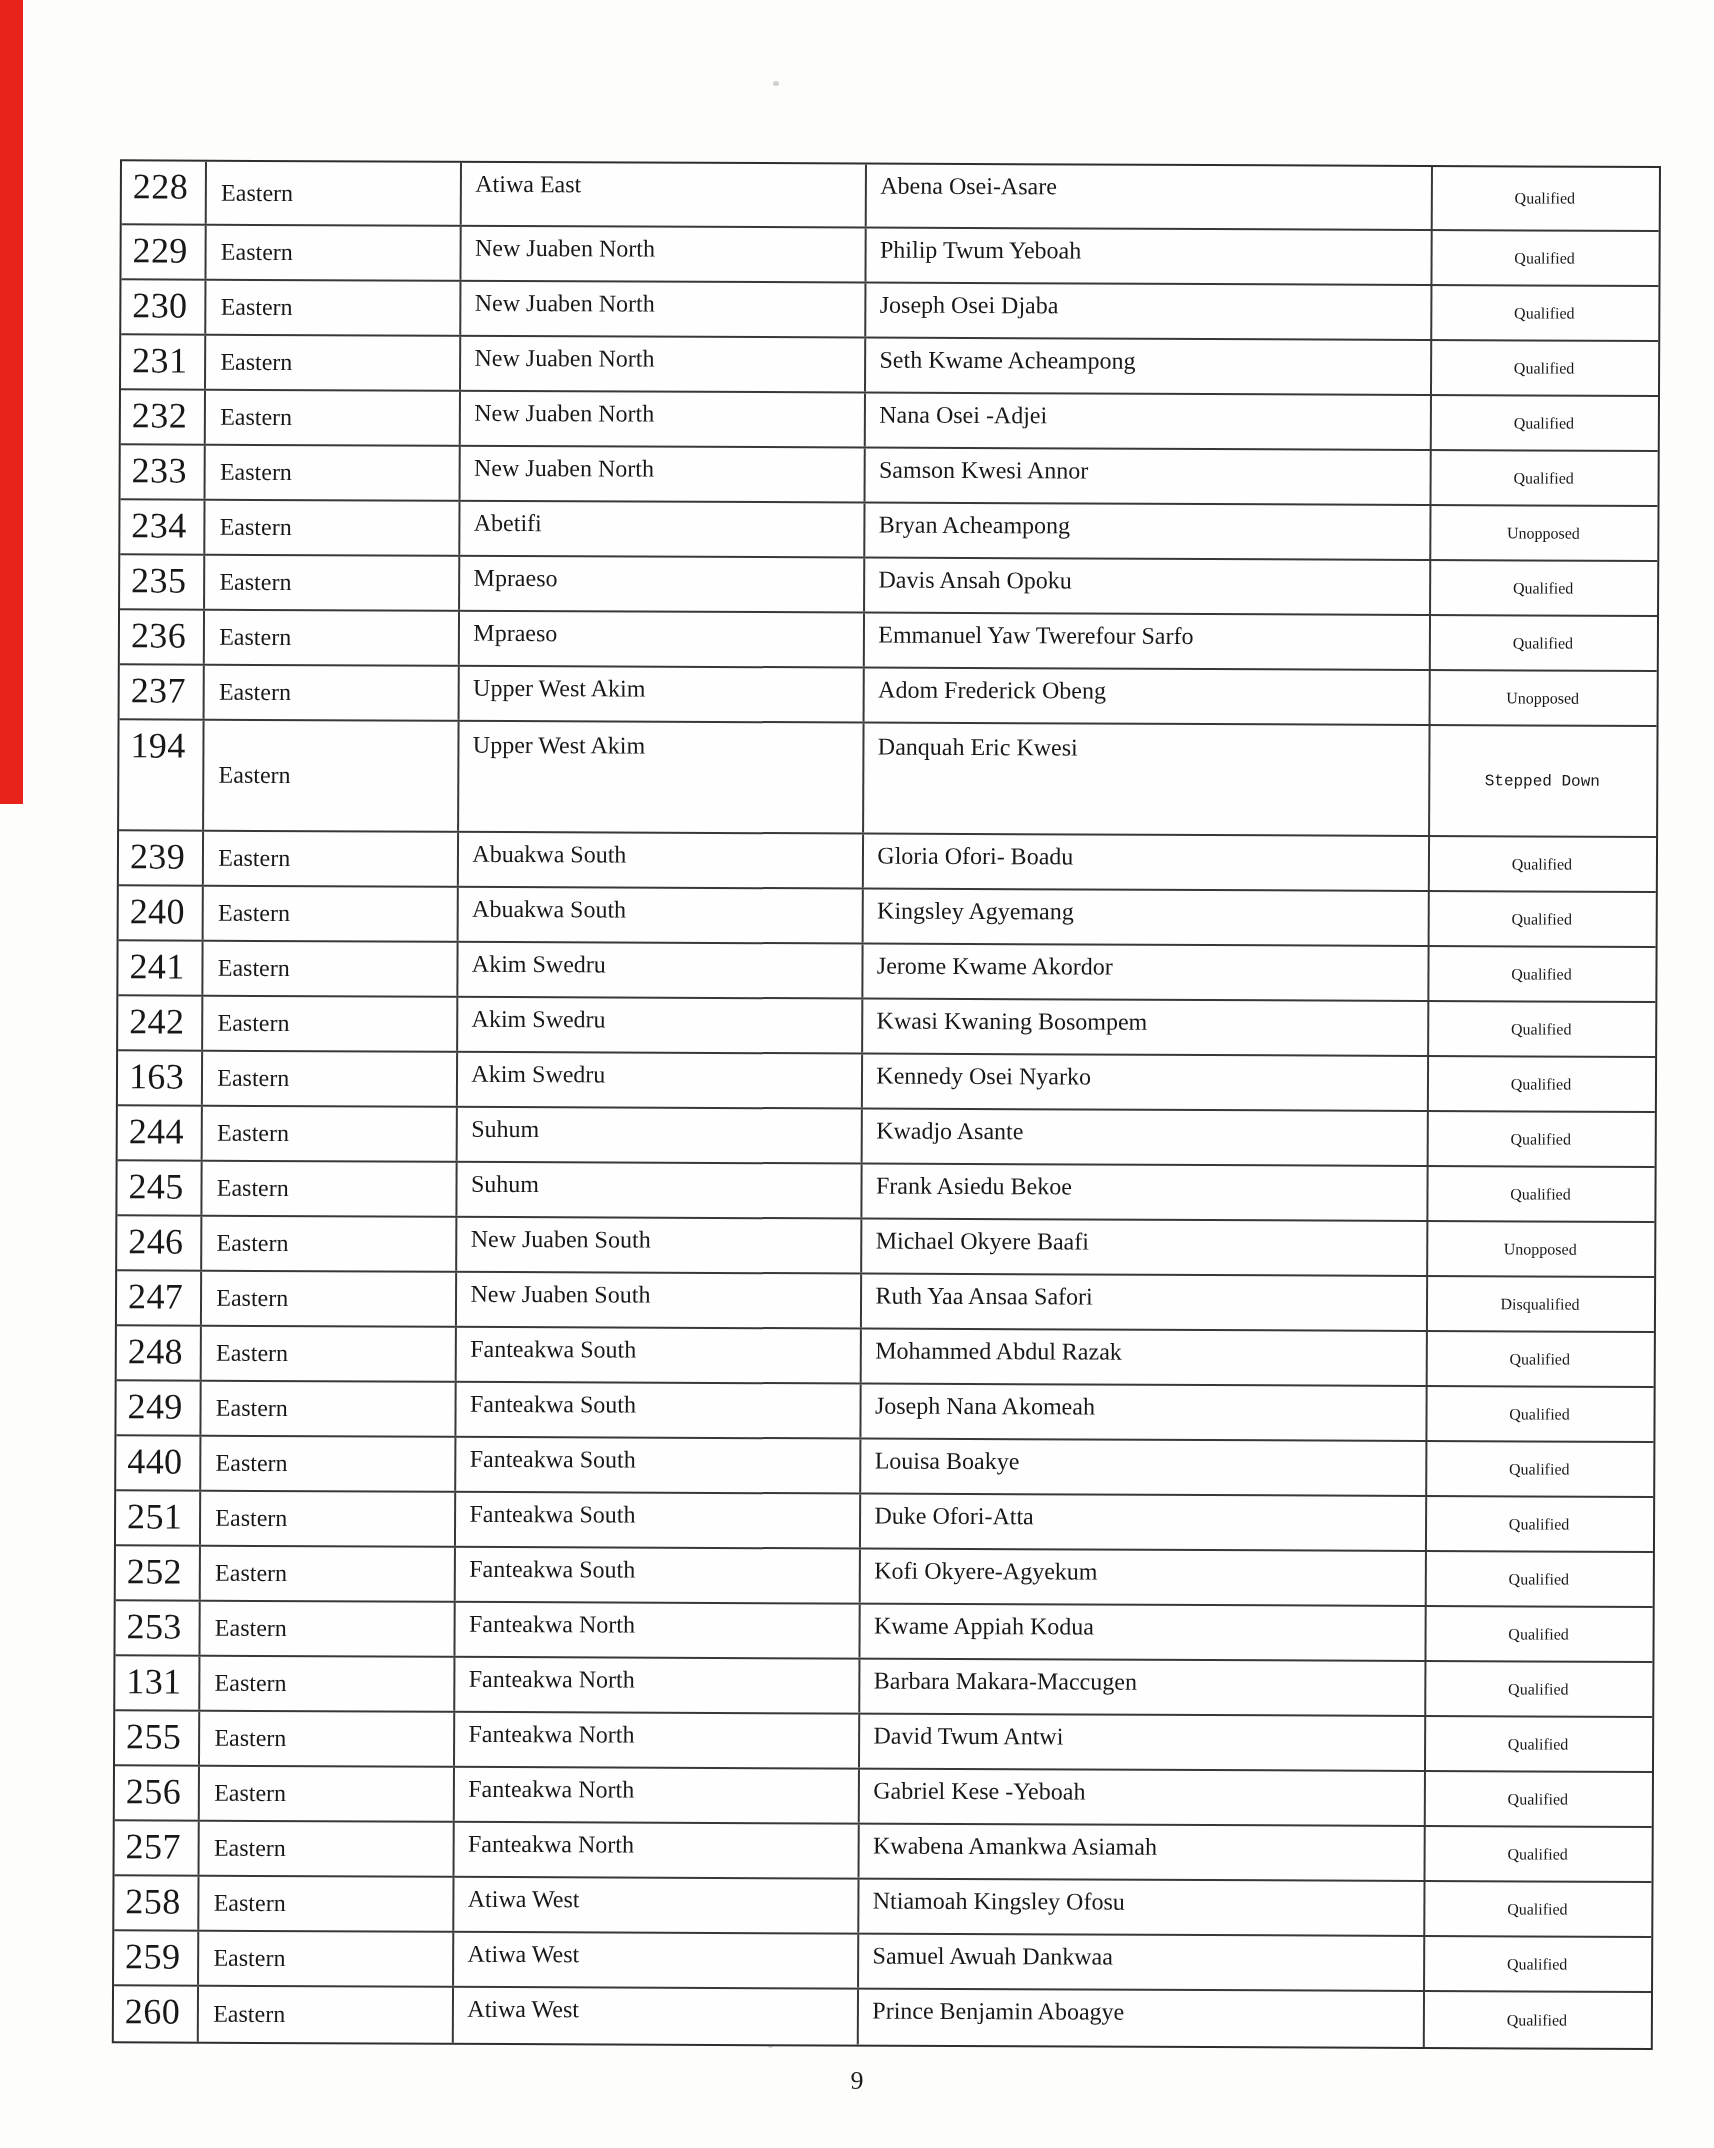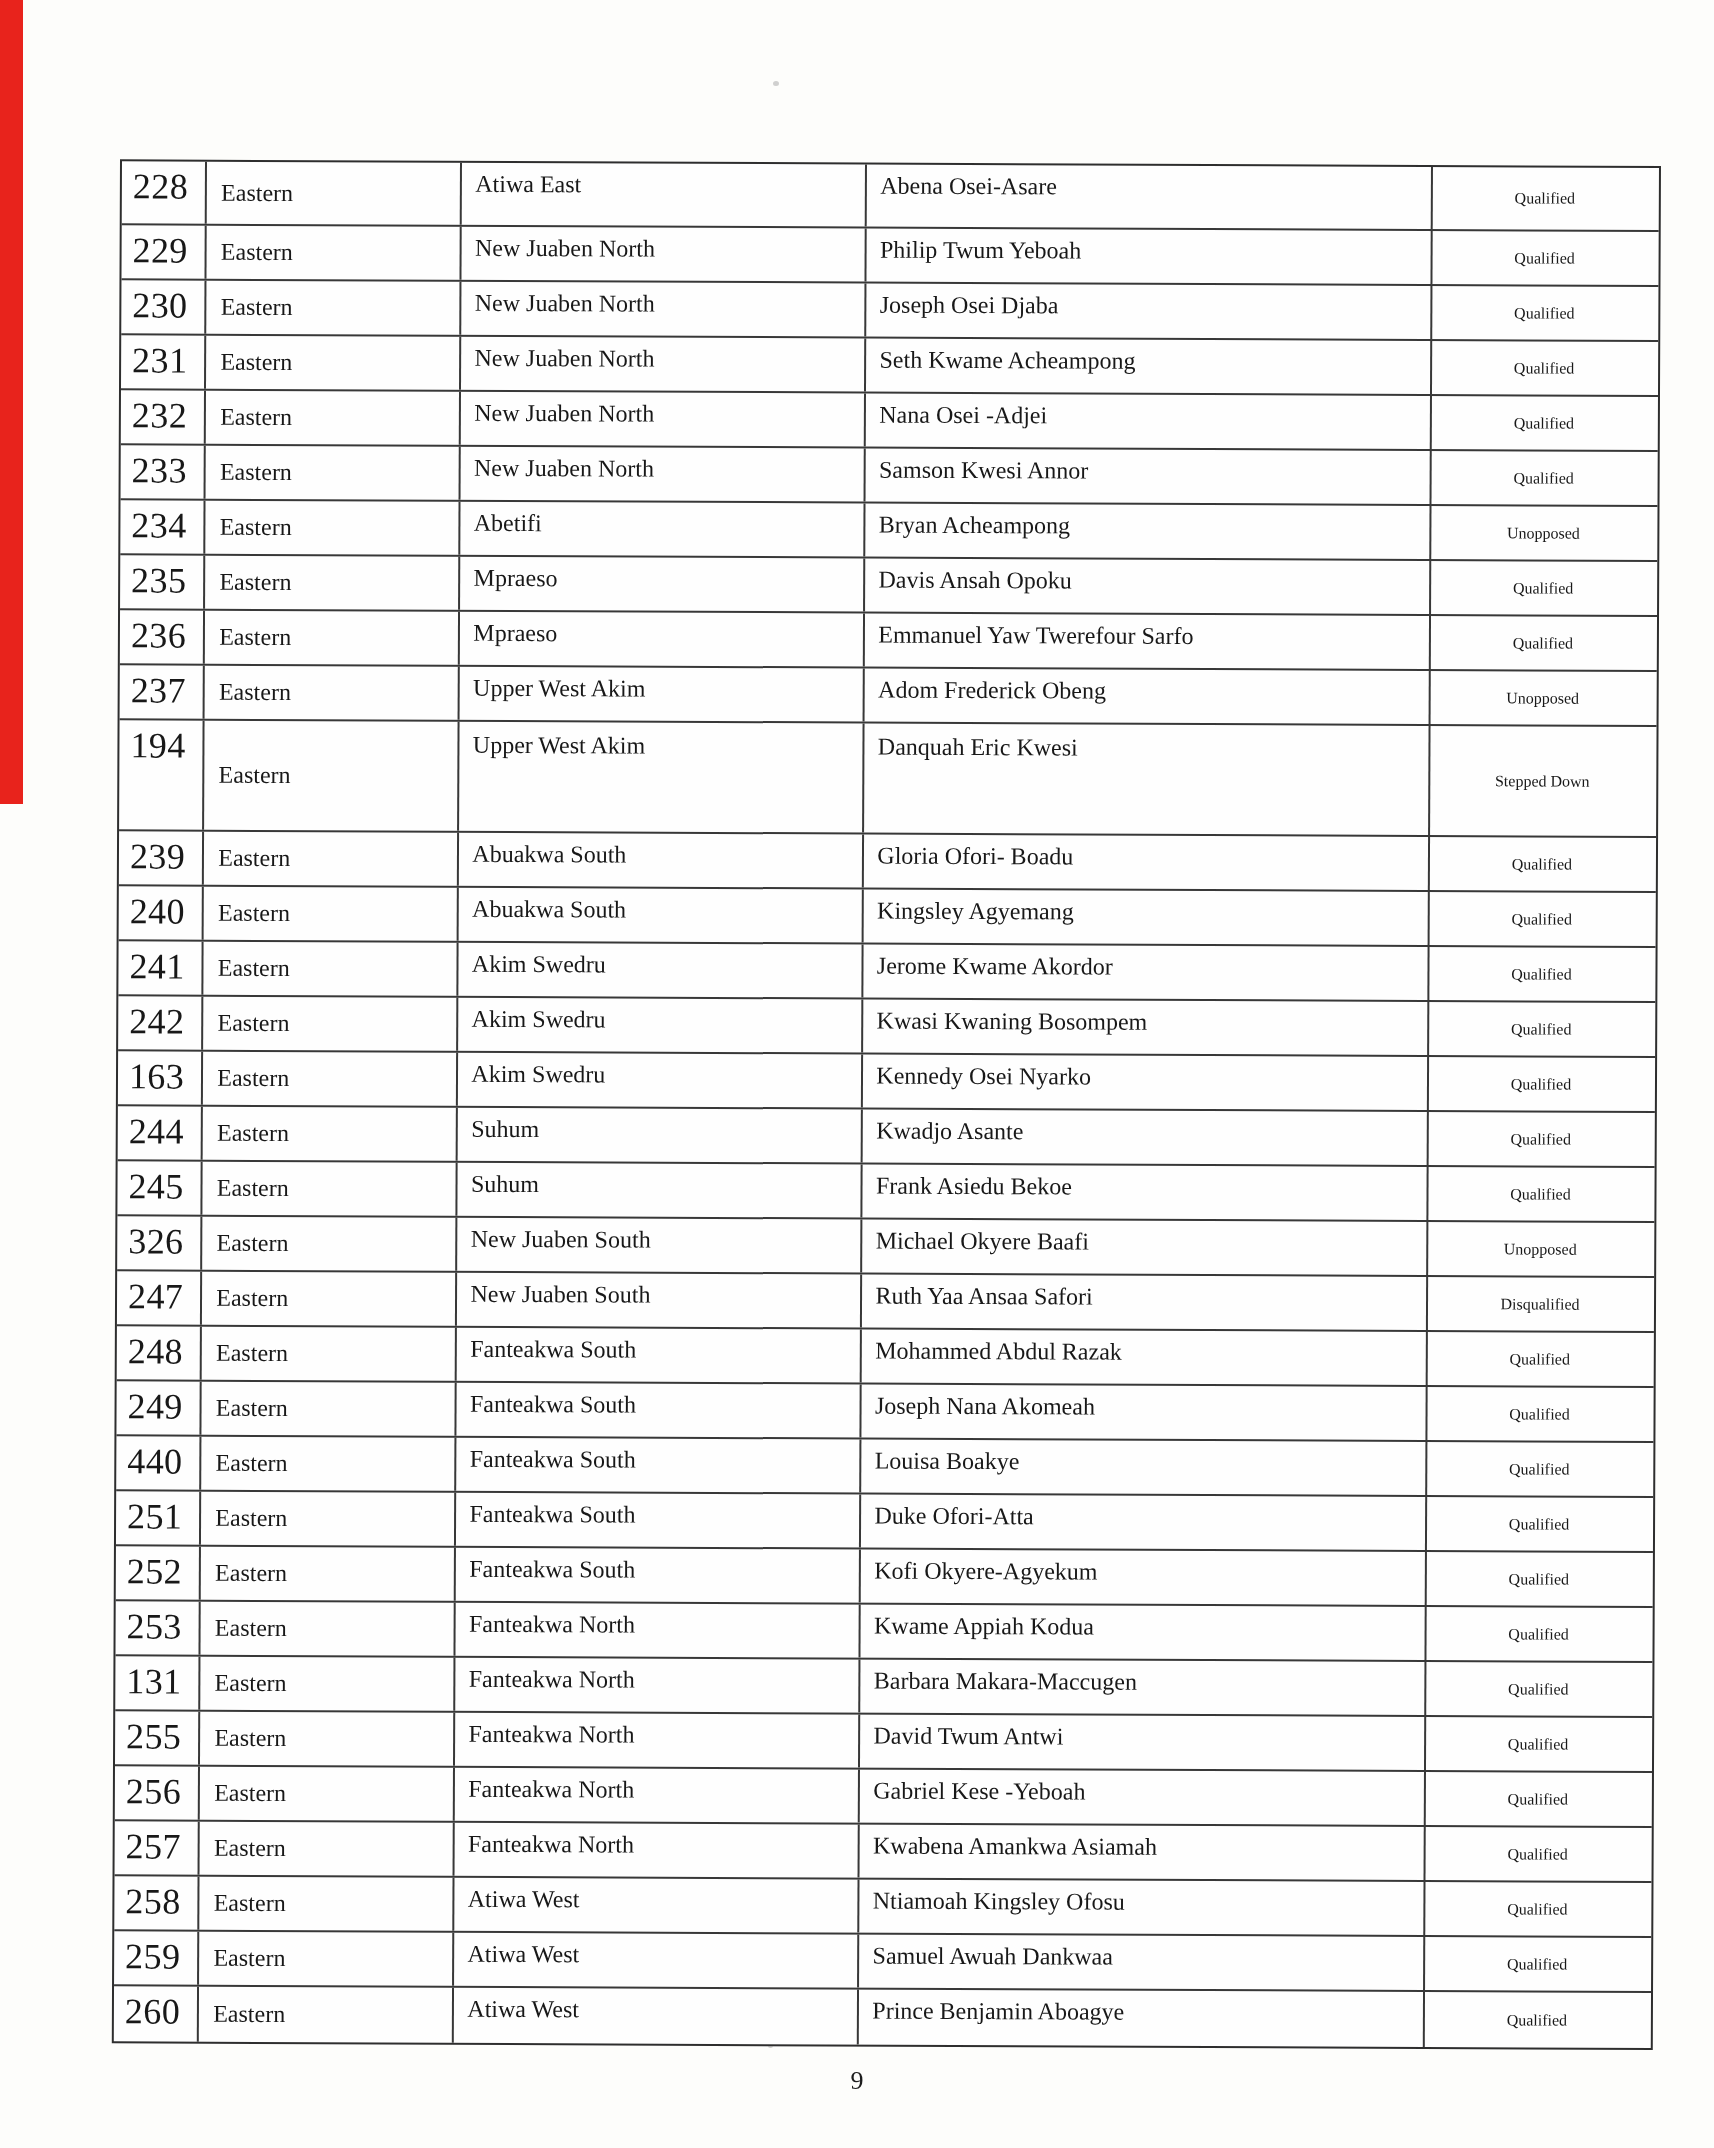--- a/index.html
+++ b/index.html
@@ -63,21 +63,21 @@
     padding: 7.6px 0 0 13.4px;
   }
   .c5 {
     display: flex; align-items: center; justify-content: center;
     text-align: center;
     font-size: 16px;
     line-height: 1.25;
     padding: 3.4px 6.7px;
   }
   
-  .table > div:nth-of-type(11) .c5 { padding: 0 49px; }
+  .table > div:nth-of-type(11) .c5 { padding: 0 49px; font-family: Liberation Mono, monospace; }
   .table > div:nth-of-type(11) .c4,
   .table > div:nth-of-type(11) .c3 { padding-top: 10px; }
   .page-number {
     position: absolute;
     left: 0; top: 2066px;
     width: 1714px;
     text-align: center;
     font-size: 26px;
     color: #1c1c1c;
   }
@@ -230,21 +230,21 @@
 
       <div class="row">
         <div class="cell c1">245</div>
         <div class="cell c2">Eastern</div>
         <div class="cell c3">Suhum</div>
         <div class="cell c4">Frank Asiedu Bekoe</div>
         <div class="cell c5">Qualified</div>
       </div>
 
       <div class="row">
-        <div class="cell c1">326</div>
+        <div class="cell c1">246</div>
         <div class="cell c2">Eastern</div>
         <div class="cell c3">New Juaben South</div>
         <div class="cell c4">Michael Okyere Baafi</div>
         <div class="cell c5">Unopposed</div>
       </div>
 
       <div class="row">
         <div class="cell c1">247</div>
         <div class="cell c2">Eastern</div>
         <div class="cell c3">New Juaben South</div>

